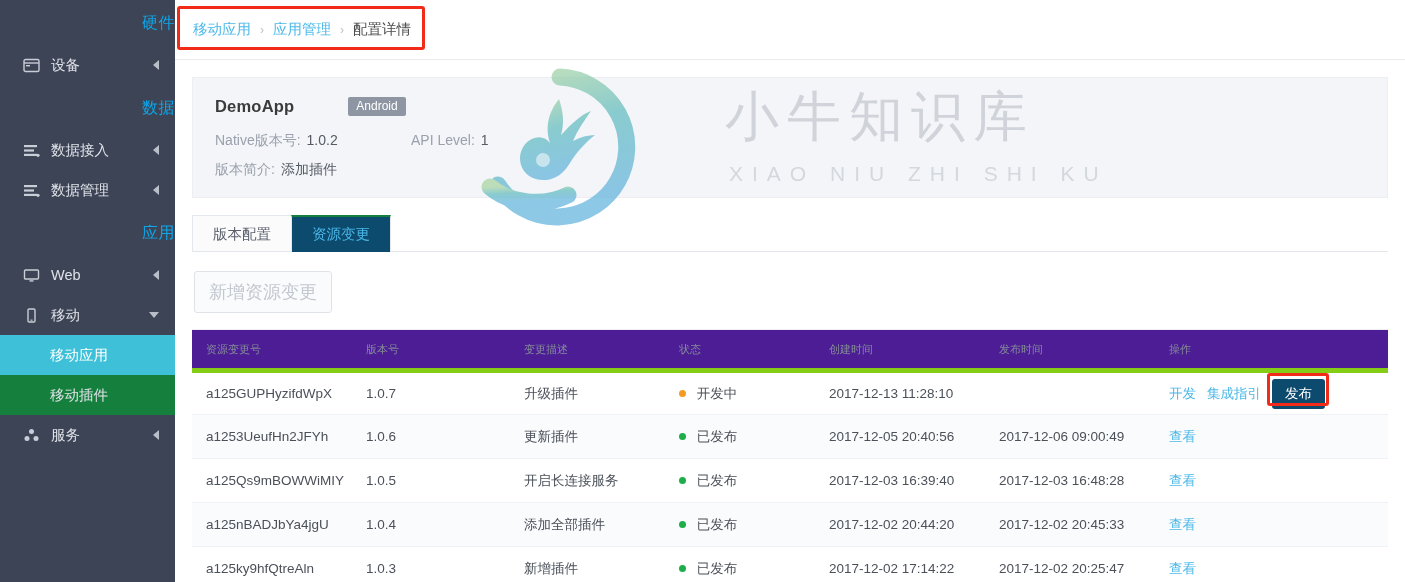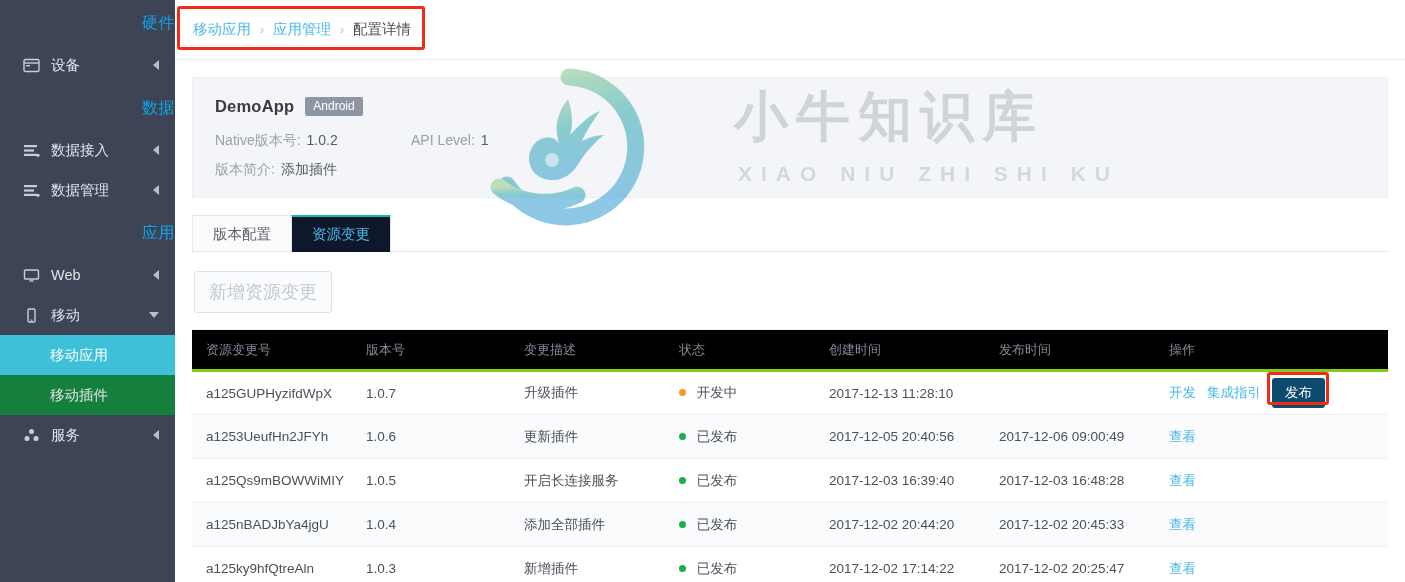--- a/index.html
+++ b/index.html
@@ -81,21 +81,21 @@
     pointer-events: none;
   }
 
   .content { padding: 17px 17px 0 17px; position: relative; }
 
   .info-card {
     background: #f4f5f8; border: 1px solid #eceef2;
     padding: 19px 22px 18px 22px;
     position: relative;
   }
-  .app-row { display: flex; align-items: center; margin-bottom: 16px; }
+  .app-row { display: flex; align-items: center; margin-bottom: 16px; gap: 43px; }
   .app-name { font-size: 16.5px; color: #3b3b3b; font-weight: bold; letter-spacing: .2px; }
   .app-badge {
     margin-left: 11px; background: #8f96a3; color: #fff;
     font-size: 12px; padding: 3px 8px 4px 8px; border-radius: 2px;
     line-height: 1;
   }
   .kv-row { display: flex; font-size: 14px; margin-bottom: 11px; }
   .kv { display: flex; }
   .kv .k { color: #9aa0ad; }
   .kv .v { color: #555b66; margin-left: 6px; }
@@ -103,22 +103,22 @@
 
   
   .tabs { display: flex; margin-top: 17px; position: relative; height: 37px; }
   .tab {
     height: 37px; padding: 0 20px; display: flex; align-items: center;
     font-size: 14.5px; cursor: pointer; background: #fbfbfc;
     border: 1px solid #e4e7ec; border-bottom: none; color: #595f6b;
     margin-right: -1px;
   }
   .tab.active {
-    background: #0f172a; color: #4bb8e8;
-    border-top: 2px solid #14b8a6;
+    background: #0c4a6e; color: #4bb8e8;
+    border-top: 2px solid #15803d;
     border-left: 1px solid #e4e7ec;
     border-right: 1px solid #e4e7ec;
     position: relative; z-index: 3;
     padding-top: 0;
   }
   .tab-strip {
     position: absolute; left: 0; right: 0; bottom: 0;
     border-bottom: 1px solid #e4e7ec; z-index: 1;
   }
 
@@ -129,24 +129,24 @@
   .desc-text { font-size: 13.5px; color: #5b6170; }
   .btn-add {
     border: 1px solid #dfe2e7; background: #fafbfc; color: #c3c7cf;
     font-size: 18px; padding: 8px 14px; border-radius: 3px;
     cursor: not-allowed;
   }
 
   
   .tbl { width: 100%; border-collapse: collapse; table-layout: fixed; position: relative; z-index: 2; }
   .tbl thead th {
-    background: #000000; color: #858b98; font-weight: normal;
-    font-size: 13px; text-align: left; height: 41px;
+    background: #4c1d95; color: #858b98; font-weight: normal;
+    font-size: 11px; text-align: left; height: 41px;
     padding: 0 0 0 14px;
-    border-top: 1px solid #eceef2; border-bottom: 3px solid #84cc16;
+    border-top: 1px solid #eceef2; border-bottom: 5px solid #84cc16;
   }
   .tbl tbody td {
     font-size: 13.5px; color: #4b5059; height: 44px;
     padding: 0 0 0 14px; border-bottom: 1px solid #f0f1f4;
     background: #ffffff;
   }
   .tbl tbody tr.alt td { background: #fafbfc; }
   .c1 { width: 160px; } .c2 { width: 158px; } .c3 { width: 155px; }
   .c4 { width: 150px; } .c5 { width: 170px; } .c6 { width: 170px; }
   .c7 { width: auto; }
@@ -166,23 +166,23 @@
   .op-btn-wrap { position: relative; display: inline-block; }
   .anno-btn {
     position: absolute; left: -5px; top: -6px;
     width: 62px; height: 33px;
     border: 3px solid #f22a18; border-radius: 3px;
     pointer-events: none;
   }
 
   
   .watermark {
-    position: absolute; left: 294px; top: 5px;
+    position: absolute; left: 285px; top: 5px;
     width: 740px; height: 165px;
-    pointer-events: none; z-index: 1; opacity: .72; font-weight: bold;
+    pointer-events: none; z-index: 1; opacity: .72;
   }
   .wm-text {
     position: absolute; left: 265px; top: 16px;
     font-size: 0;
   }
   .wm-cn {
     font-size: 54px; color: #9aa3ab; letter-spacing: 8px;
     font-family: "DejaVu Sans", sans-serif; opacity: .55;
     white-space: nowrap; display: block;
   }

